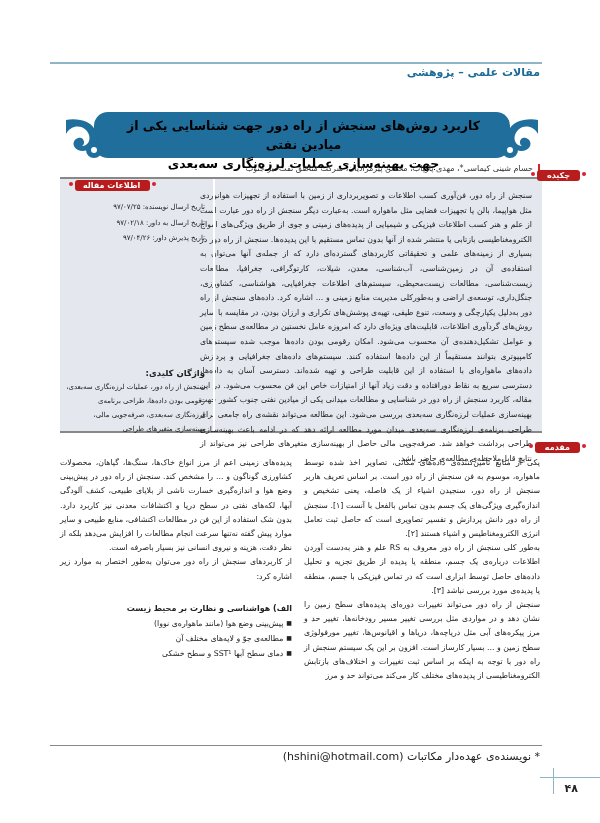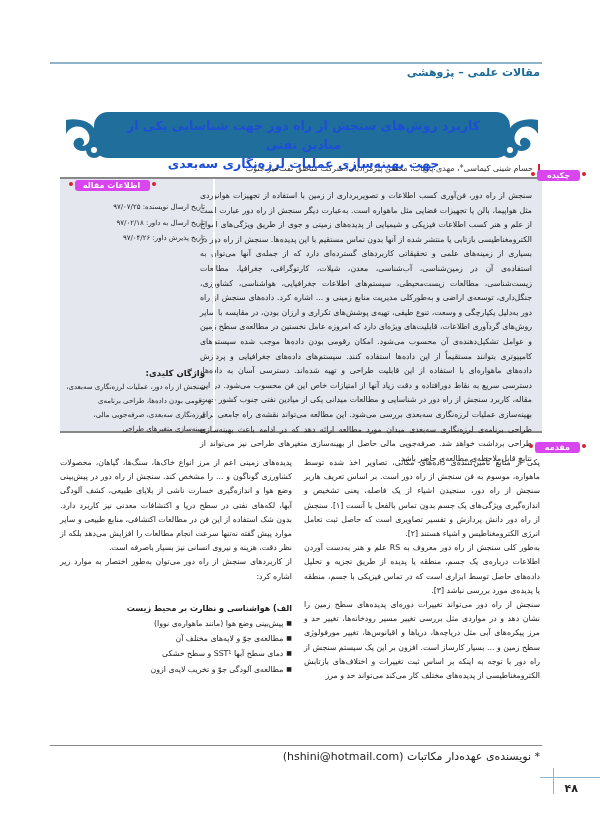--- a/index.html
+++ b/index.html
@@ -7,29 +7,29 @@
   body { position: relative; font-family: "DejaVu Sans", sans-serif; color: #222; direction: rtl; }
 
   .top-rule { position: absolute; left: 50px; top: 62px; width: 492px; height: 2px; background: #8fb3c8; }
   .section-label { position: absolute; right: 60px; top: 66px; font-size: 11px; font-weight: bold; color: #1c6a96; }
 
   .title-banner { position: absolute; left: 72px; top: 108px; width: 460px; height: 52px; }
   .title-banner .bar { position: absolute; left: 22px; right: 22px; top: 4px; bottom: 2px; background: #1f6e9b; border-radius: 14px 14px 14px 14px; }
   .title-banner .curl { position: absolute; top: 8px; width: 46px; height: 44px; }
   .title-banner .curl.left { left: -12px; }
   .title-banner .curl.right { right: -12px; }
-  .title-text { position: absolute; left: 40px; right: 37px; top: 8px; text-align: center; color: #1d4ed8; font-weight: bold; font-size: 12.5px; line-height: 19px; }
+  .title-text { position: absolute; left: 40px; right: 37px; top: 8px; text-align: center; color: #000000; font-weight: bold; font-size: 12.5px; line-height: 19px; }
 
   .authors { position: absolute; right: 60px; top: 164px; font-size: 8px; color: #333; padding-right: 5px; border-right: 2px solid #d6202d; }
 
   .abstract-box { position: absolute; left: 60px; top: 177px; width: 482px; height: 256px; background: #e4e7ee; border-top: 2px solid #888; border-bottom: 2px solid #888; }
   .abstract-main { position: absolute; right: 0; top: 0; width: 352px; height: 100%; padding: 10px 10px 4px 10px; font-size: 7.8px; line-height: 14.6px; text-align: justify; color: #222; }
   .abstract-side { position: absolute; left: 0; top: 0; width: 155px; height: 100%; border-left: 0; border-right: 2px solid #fff; padding: 10px 8px 6px 6px; }
 
-  .tag { position: absolute; background: #d946ef; color: #fff; font-size: 8px; font-weight: bold; padding: 1px 10px; border-radius: 3px; }
+  .tag { position: absolute; background: #b91c1c; color: #fff; font-size: 8px; font-weight: bold; padding: 1px 10px; border-radius: 3px; }
   .tag::before, .tag::after { content: ""; position: absolute; top: 2px; width: 4px; height: 4px; border-radius: 50%; background: #d6202d; }
   .tag::before { right: -6px; } .tag::after { left: -6px; }
   .tag-abstract { right: 20px; top: 170px; }
   .tag-info { left: 75px; top: 180px; padding-left: 8px; }
   .tag-intro { right: 20px; top: 442px; }
 
   .info-line { font-size: 7px; line-height: 13.5px; color: #222; margin-top: 2px; }
   .info-list { margin-top: 12px; }
   .kw-title { font-size: 8.5px; font-weight: bold; margin-top: 122px; }
   .kw-text { font-size: 7px; line-height: 14px; margin-top: 2px; color: #222; }
@@ -97,20 +97,19 @@
   <p>سنجش از راه دور می‌تواند تغییرات دوره‌ای پدیده‌های سطح زمین را نشان دهد و در مواردی مثل بررسی تغییر مسیر رودخانه‌ها، تغییر حد و مرز پیکره‌های آبی مثل دریاچه‌ها، دریاها و اقیانوس‌ها، تغییر مورفولوژی سطح زمین و ... بسیار کارساز است. افزون بر این یک سیستم سنجش از راه دور با توجه به اینکه بر اساس ثبت تغییرات و اختلاف‌های بازتابش الکترومغناطیسی از پدیده‌های مختلف کار می‌کند می‌تواند حد و مرز</p>
 </div>
 
 <div class="col col-left">
   <p>پدیده‌های زمینی اعم از مرز انواع خاک‌ها، سنگ‌ها، گیاهان، محصولات کشاورزی گوناگون و ... را مشخص کند. سنجش از راه دور در پیش‌بینی وضع هوا و اندازه‌گیری خسارت ناشی از بلایای طبیعی، کشف آلودگی آبها، لکه‌های نفتی در سطح دریا و اکتشافات معدنی نیز کاربرد دارد. بدون شک استفاده از این فن در مطالعات اکتشافی، منابع طبیعی و سایر موارد پیش گفته نه‌تنها سرعت انجام مطالعات را افزایش می‌دهد بلکه از نظر دقت، هزینه و نیروی انسانی نیز بسیار باصرفه است.</p>
   <p>از کاربردهای سنجش از راه دور می‌توان به‌طور اختصار به موارد زیر اشاره کرد:</p>
   <div class="col-title">الف) هواشناسی و نظارت بر محیط زیست</div>
   <span class="bullet">پیش‌بینی وضع هوا (مانند ماهواره‌ی نووا)</span>
   <span class="bullet">مطالعه‌ی جوّ و لایه‌های مختلف آن</span>
   <span class="bullet">دمای سطح آبها SST¹ و سطح خشکی</span>
-  <span class="bullet">مطالعه‌ی آلودگی جوّ و تخریب لایه‌ی ازون</span>
 </div>
 
 <div class="foot-rule"></div>
 <div class="footnote">* نویسنده‌ی عهده‌دار مکاتبات (hshini@hotmail.com)</div>
 <div class="page-rule"></div>
 <div class="page-tick"></div>
 <div class="page-num">۴۸</div>
 
 </body></html>

